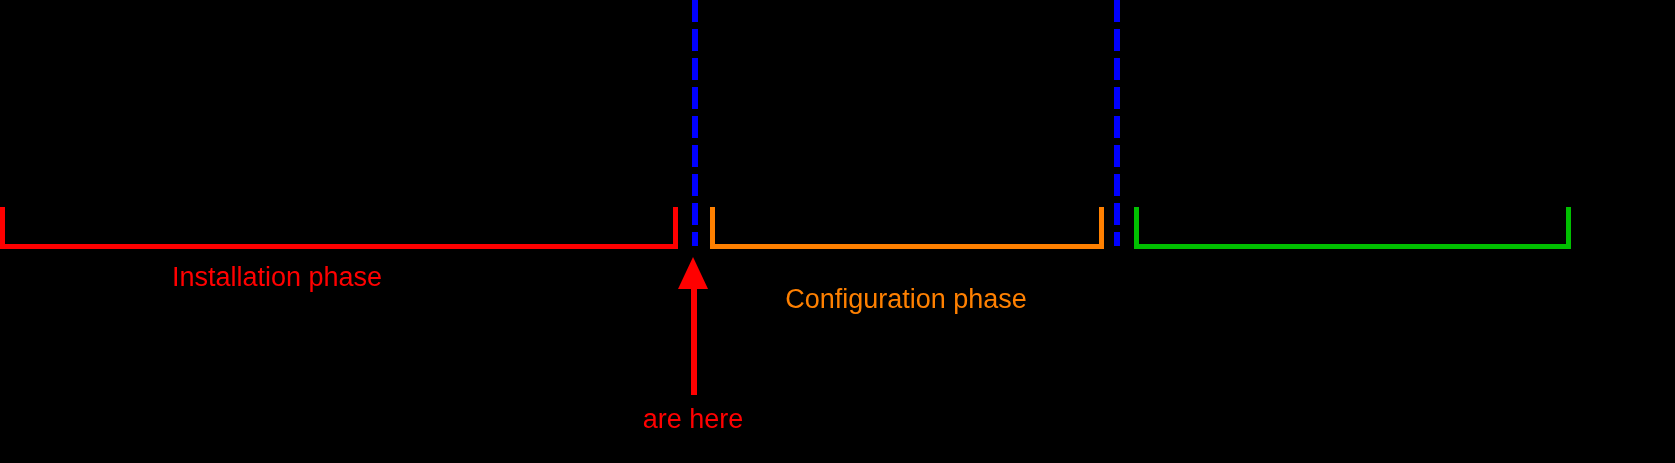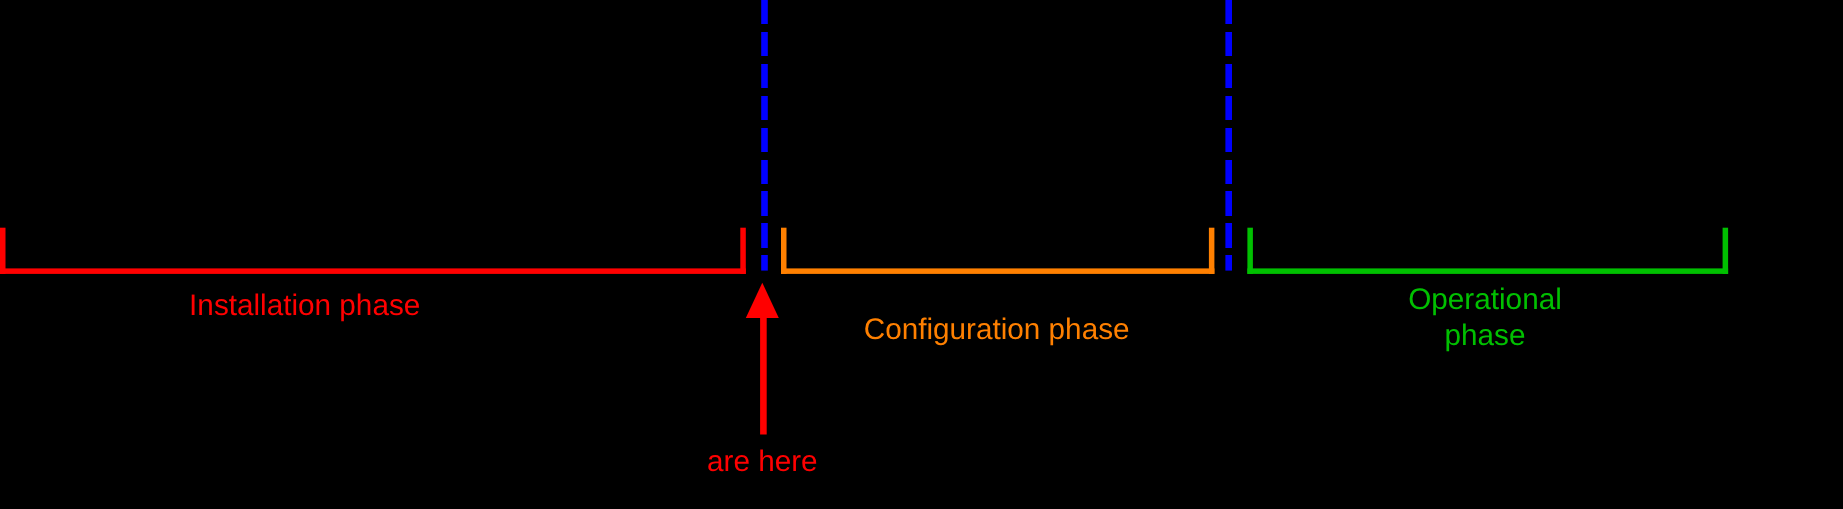--- a/index.html
+++ b/index.html
@@ -91,24 +91,20 @@
   <div class="dashline d2"></div>
 
   <div class="bracket red"></div>
   <div class="bracket orange"></div>
   <div class="bracket green"></div>
 
   <div class="label red installation">Installation phase</div>
 
   <div class="label orange configuration">Configuration phase</div>
 
-  <div class="label green operational">
-    <span class="line">Operational</span>
-    <span class="line">phase</span>
-  </div>
 
   <div>
     <div class="arrow-head"></div>
     <div class="arrow-shaft"></div>
   </div>
 
   <div class="label red you-are-here">
     <span class="line">are here</span>
   </div>
 

